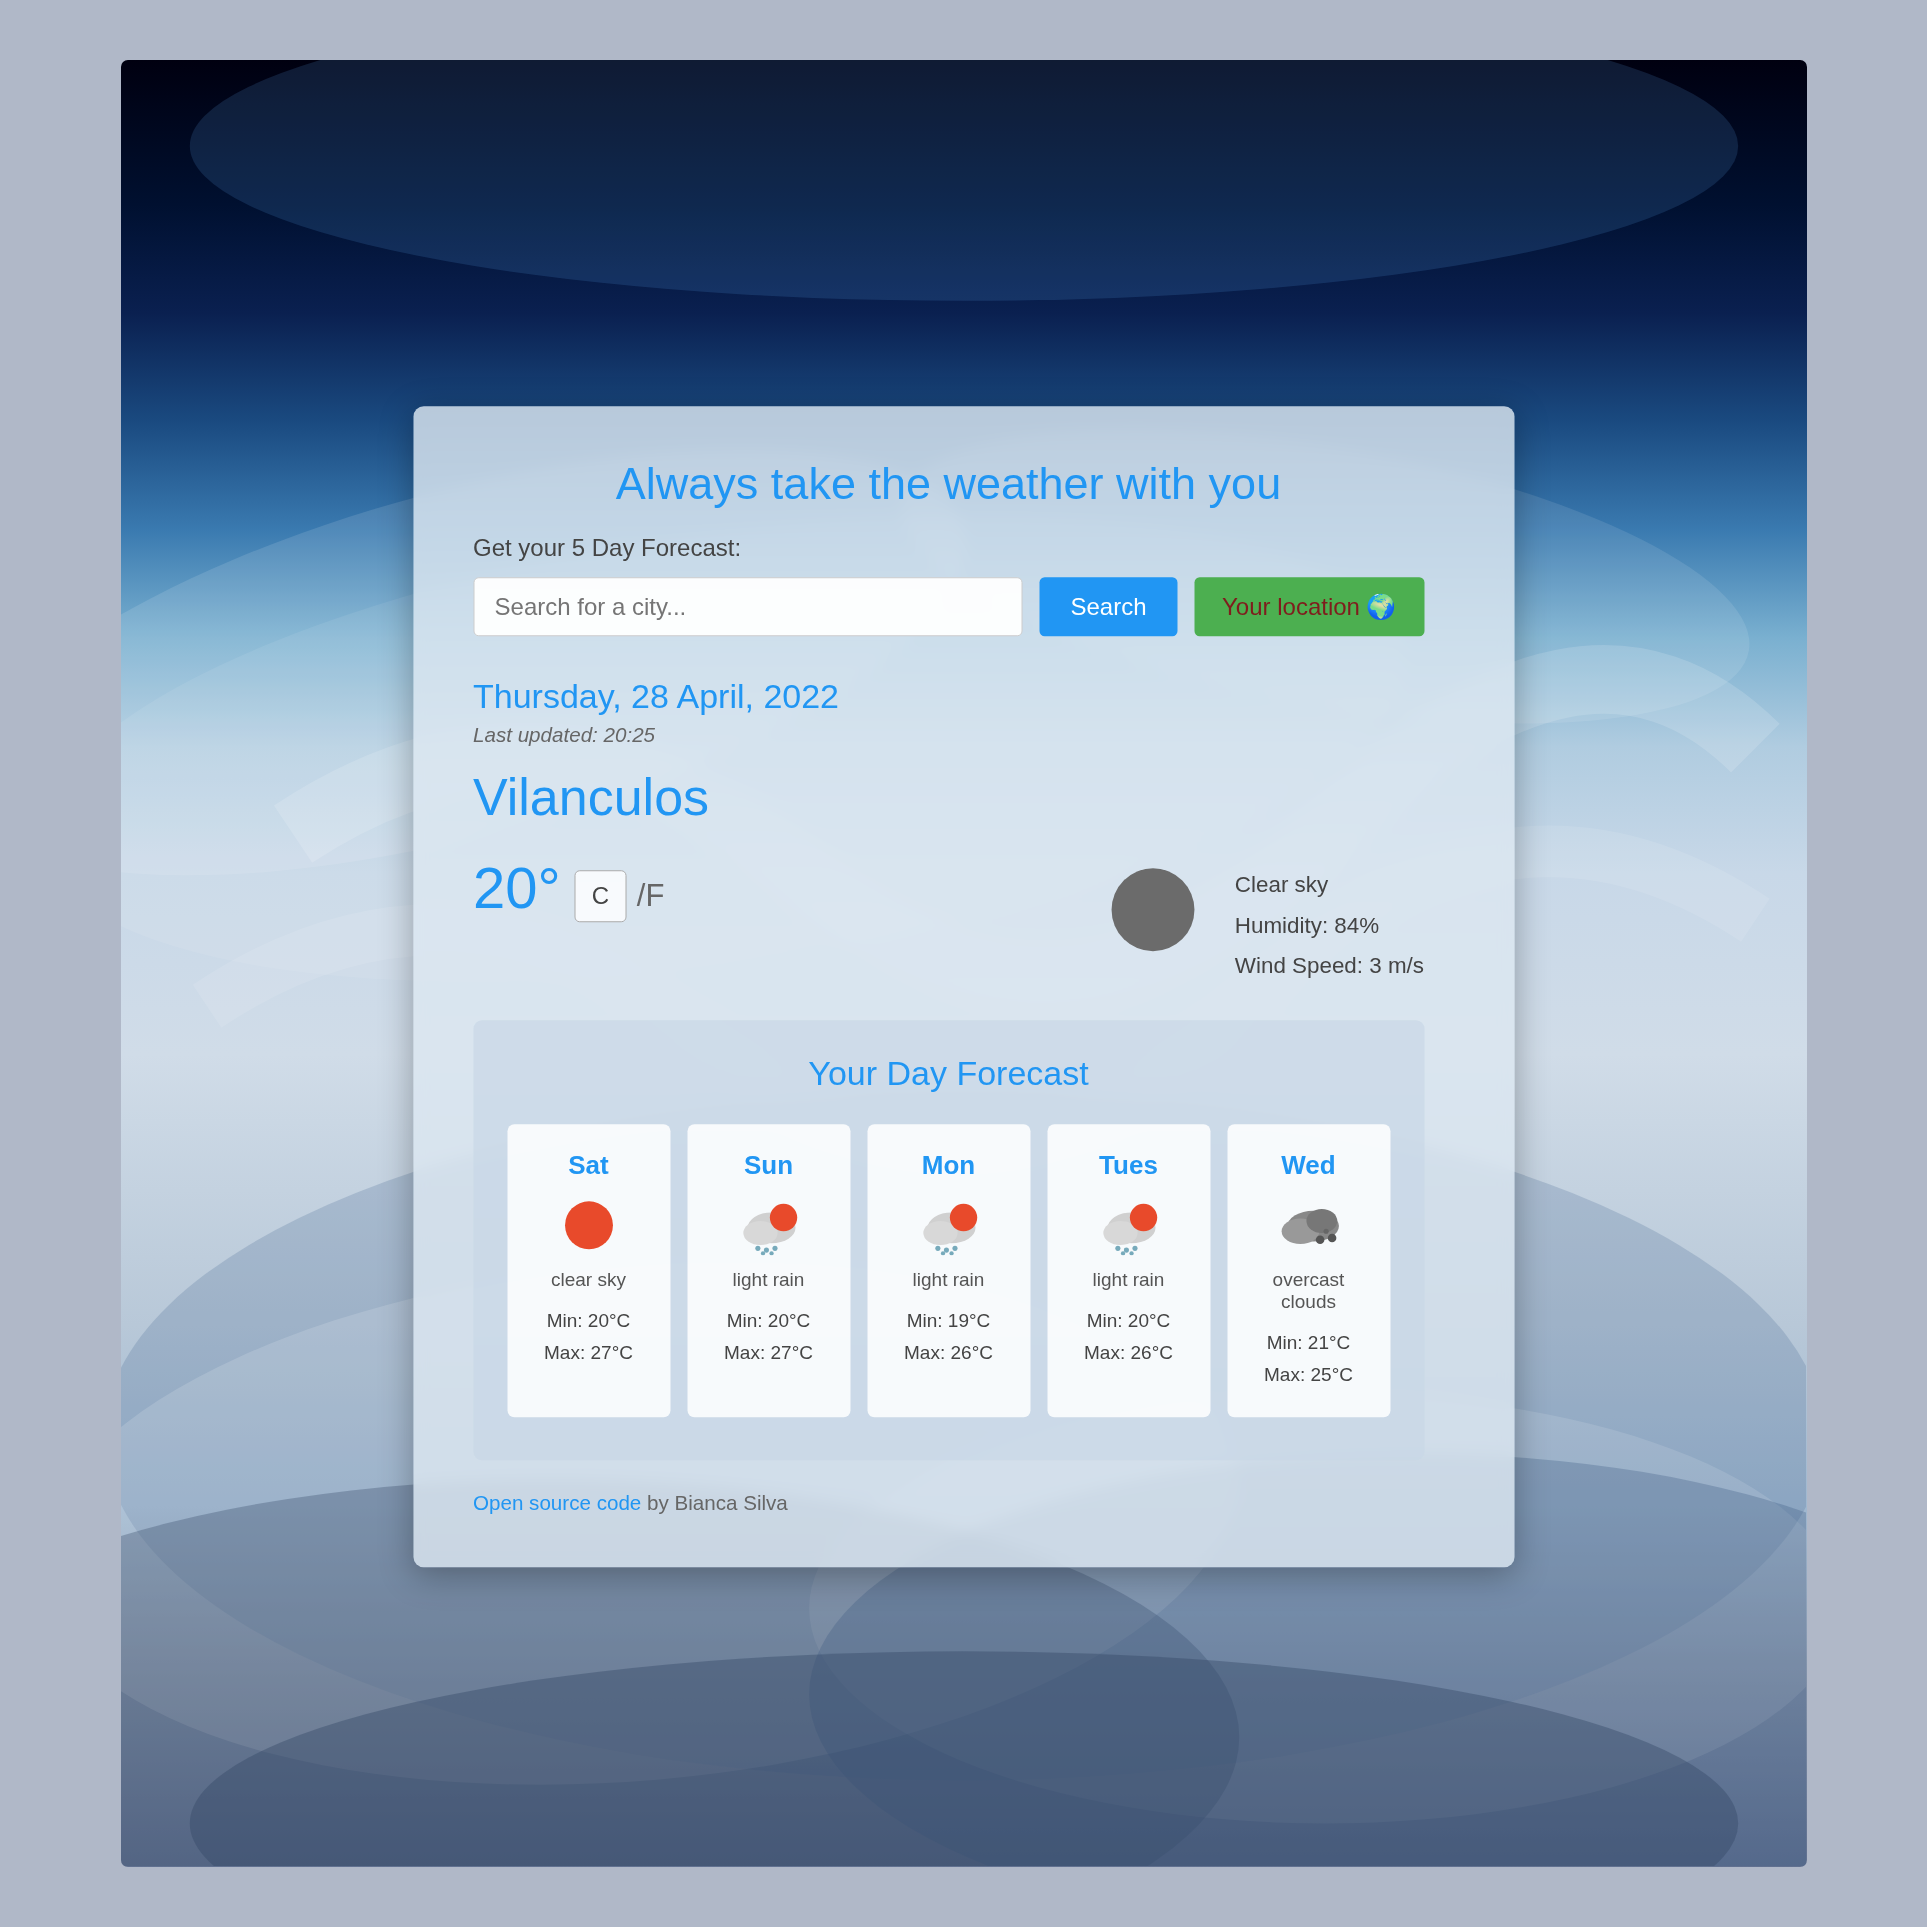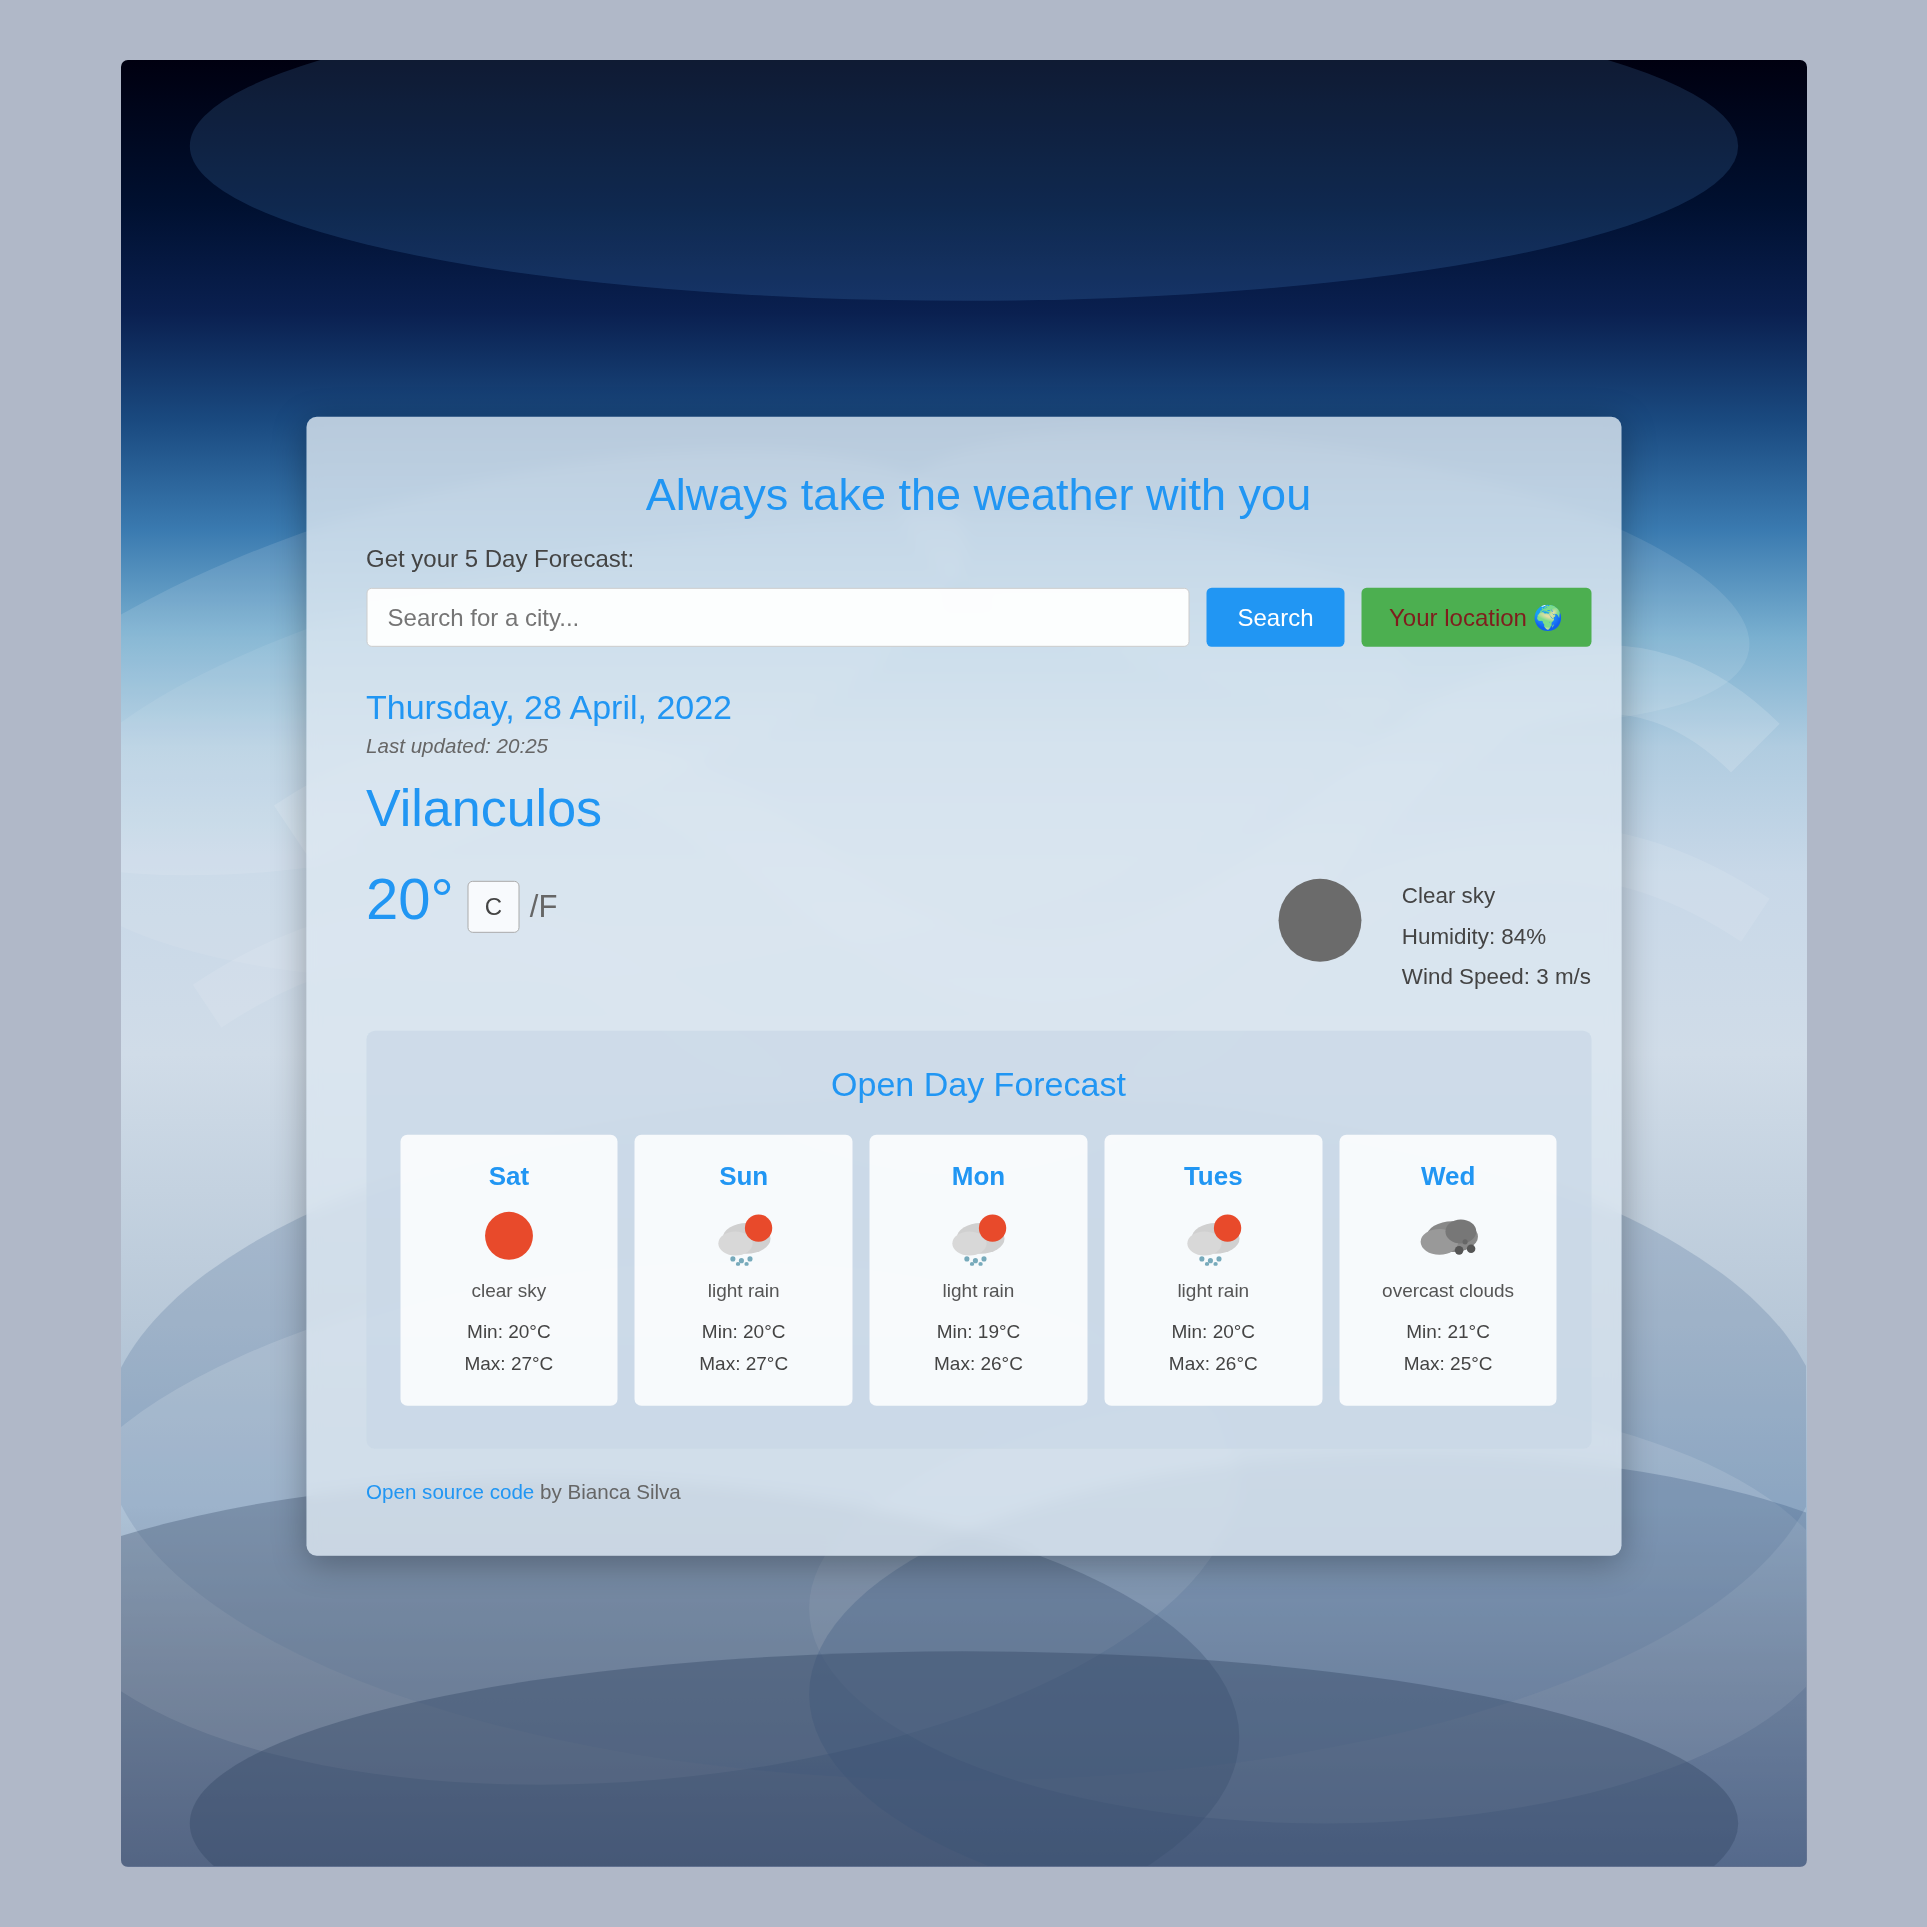--- a/index.html
+++ b/index.html
@@ -44,25 +44,25 @@
       position: absolute;
       top: 0; left: 0; right: 0; bottom: 0;
       pointer-events: none;
     }
 
     .app-card {
       position: absolute;
       top: 50%;
       left: 50%;
       transform: translate(-50%, -48%);
-      width: 1315px;
+      width: 1101px;
       background: rgba(220, 230, 240, 0.82);
       backdrop-filter: blur(6.9px);
       border-radius: 10.3px;
-      padding: 52px 30px 52px 60px;
+      padding: 52px 90px 52px 60px;
       box-shadow: 0 6.9px 34px rgba(0,0,0,0.3);
     }
 
     .app-title {
       font-size: 45px;
       color: #2196F3;
       text-align: center;
       font-weight: 400;
       margin-bottom: 24px;
     }
@@ -313,21 +313,21 @@
 
         <div class="weather-details" style="margin-left: 34px; margin-top: 12px;">
           <div>Clear sky</div>
           <div>Humidity: 84%</div>
           <div>Wind Speed: 3 m/s</div>
         </div>
       </div>
     </div>
 
     <div class="forecast-section">
-      <div class="forecast-title">Open Day Forecast</div>
+      <div class="forecast-title">Your Day Forecast</div>
 
       <div class="forecast-cards">
 
         <div class="forecast-card">
           <div class="forecast-day">Sat</div>
           <svg width="77" height="60" viewBox="0 0 90 70">
             <circle cx="45" cy="35" r="28" fill="#E84A2B"></circle>
           </svg>
           <div class="forecast-desc">clear sky</div>
           <div class="forecast-temps">

